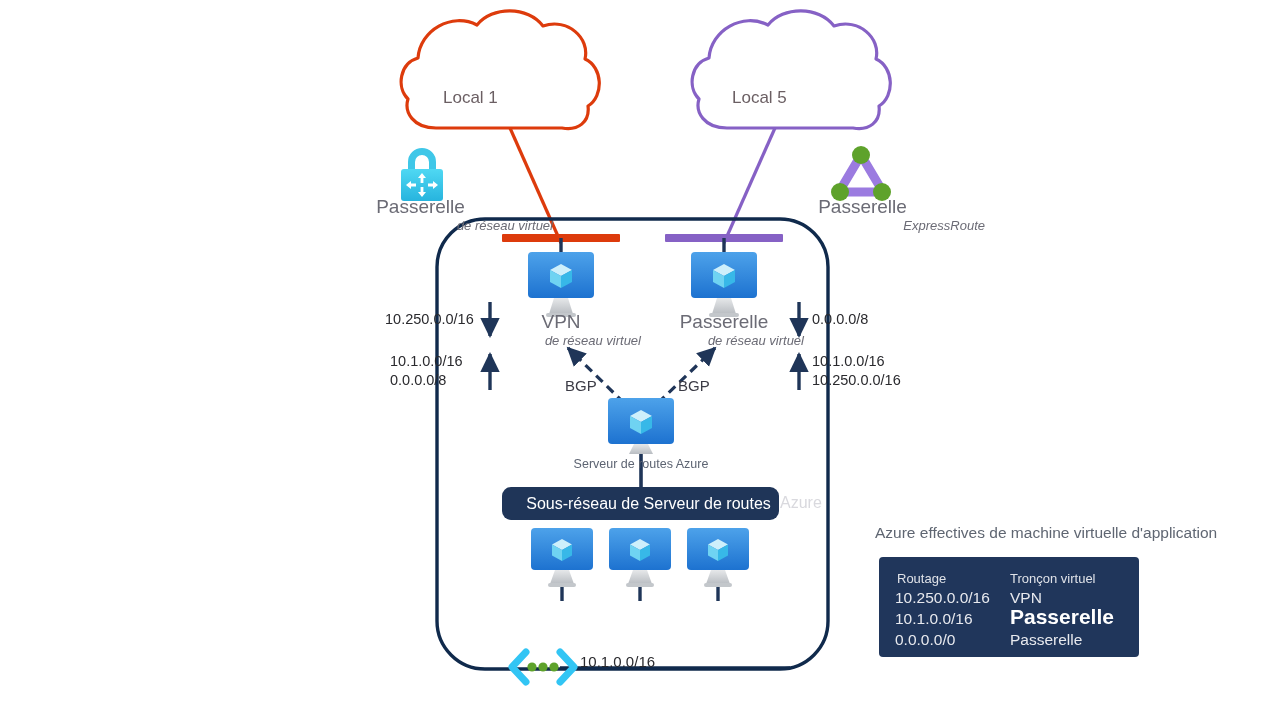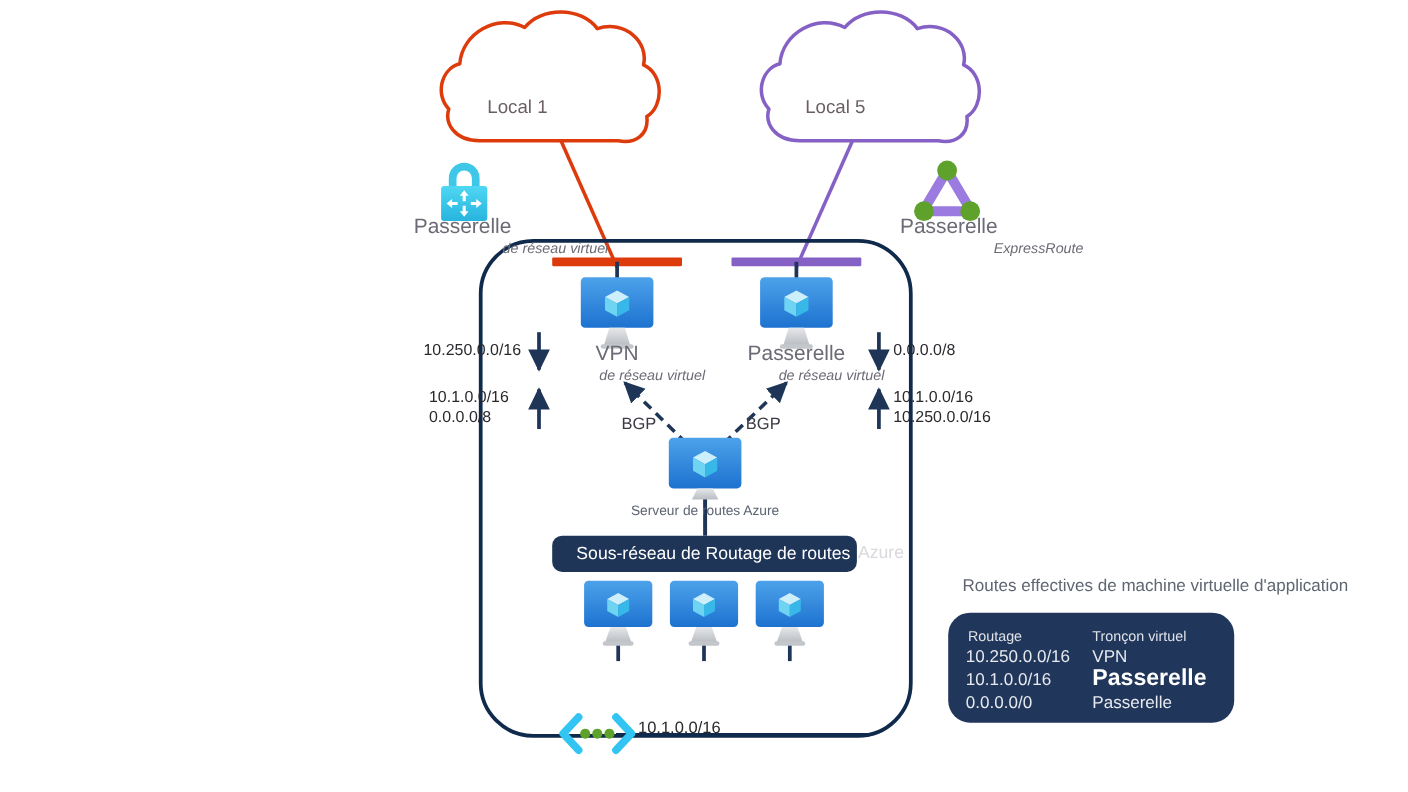--- a/index.html
+++ b/index.html
@@ -89,22 +89,23 @@
     white-space: nowrap;
   }
   .legend-title {
     font-size: 15.5px;
     color: #5f6672;
     white-space: nowrap;
   }
   .legend-box {
     position: absolute;
     background: #20365B;
-    border-radius: 20px;
+    border-radius: 4px;
     box-sizing: border-box;
+    margin-left: 17px;
   }
   .lg-head {
     font-size: 13px;
     color: #dfe2e8;
     white-space: nowrap;
   }
   .lg-cell {
     font-size: 15.5px;
     color: #e7e9ee;
     white-space: nowrap;
@@ -316,28 +317,28 @@
   <div class="abs route-txt" style="left:812px; top:310px;">0.0.0.0/8</div>
   <div class="abs route-txt" style="left:812px; top:352px;">10.1.0.0/16</div>
   <div class="abs route-txt" style="left:812px; top:371px;">10.250.0.0/16</div>
 
   <div class="abs bgp-txt" style="left:565px; top:377px;">BGP</div>
   <div class="abs bgp-txt" style="left:678px; top:377px;">BGP</div>
 
   <div class="abs rs-caption" style="left:541px; top:457px; width:200px;">Serveur de routes Azure</div>
 
   <div class="subnet-box" style="left:502px; top:487px; width:277px; height:33px; justify-content:center;">
-    <span class="subnet-label" style="transform:translateX(8px);">Sous-réseau de Routage de routes</span>
+    <span class="subnet-label" style="transform:translateX(8px);">Sous-réseau de Serveur de routes</span>
   </div>
   <div class="abs overflow-word" style="left:780px; top:494px; font-size:16px;text-align:right;">Azure</div>
 
 
   <div class="abs vnet-cidr" style="left:580px; top:653px;">10.1.0.0/16</div>
 
-  <div class="abs legend-title" style="left:875px; top:524px;">Routes effectives de machine virtuelle d'application</div>
+  <div class="abs legend-title" style="left:875px; top:524px;">Azure effectives de machine virtuelle d'application</div>
 
   <div class="legend-box" style="left:862px; top:557px; width:260px; height:100px;">
     <div class="abs lg-head" style="left:18px; top:14px;">Routage</div>
     <div class="abs lg-head" style="left:131px; top:14px;">Tronçon virtuel</div>
 
     <div class="abs lg-cell" style="left:16px; top:32px;">10.250.0.0/16</div>
     <div class="abs lg-cell" style="left:131px; top:32px;">VPN</div>
 
     <div class="abs lg-cell" style="left:16px; top:53px;">10.1.0.0/16</div>
     <div class="abs lg-cell big" style="left:131px; top:48px;">Passerelle</div>

